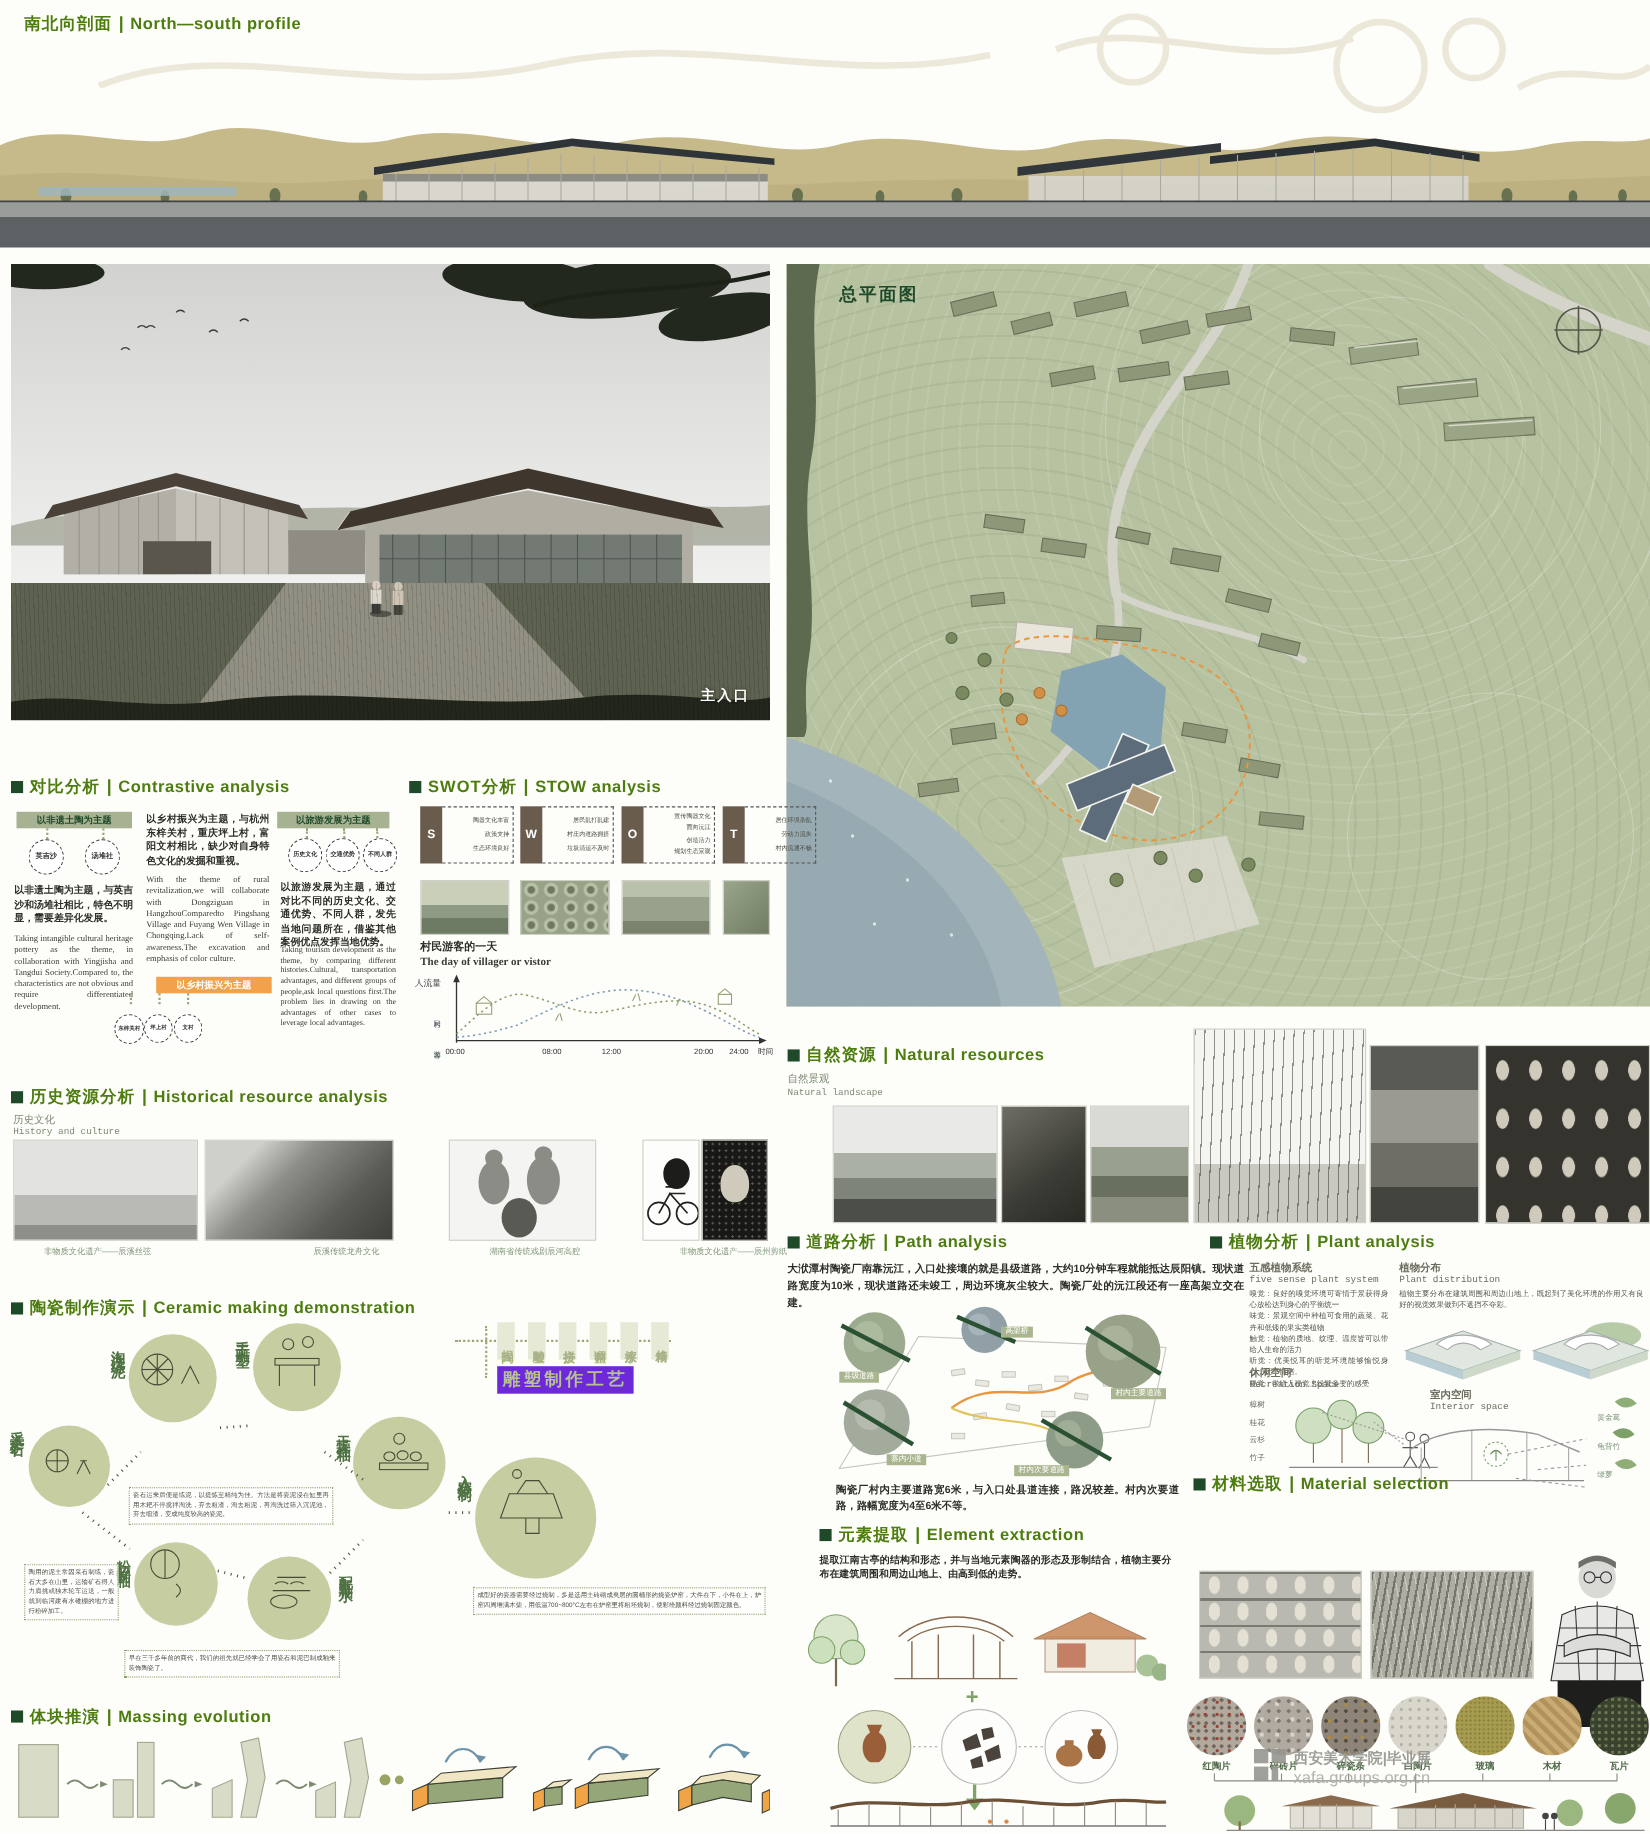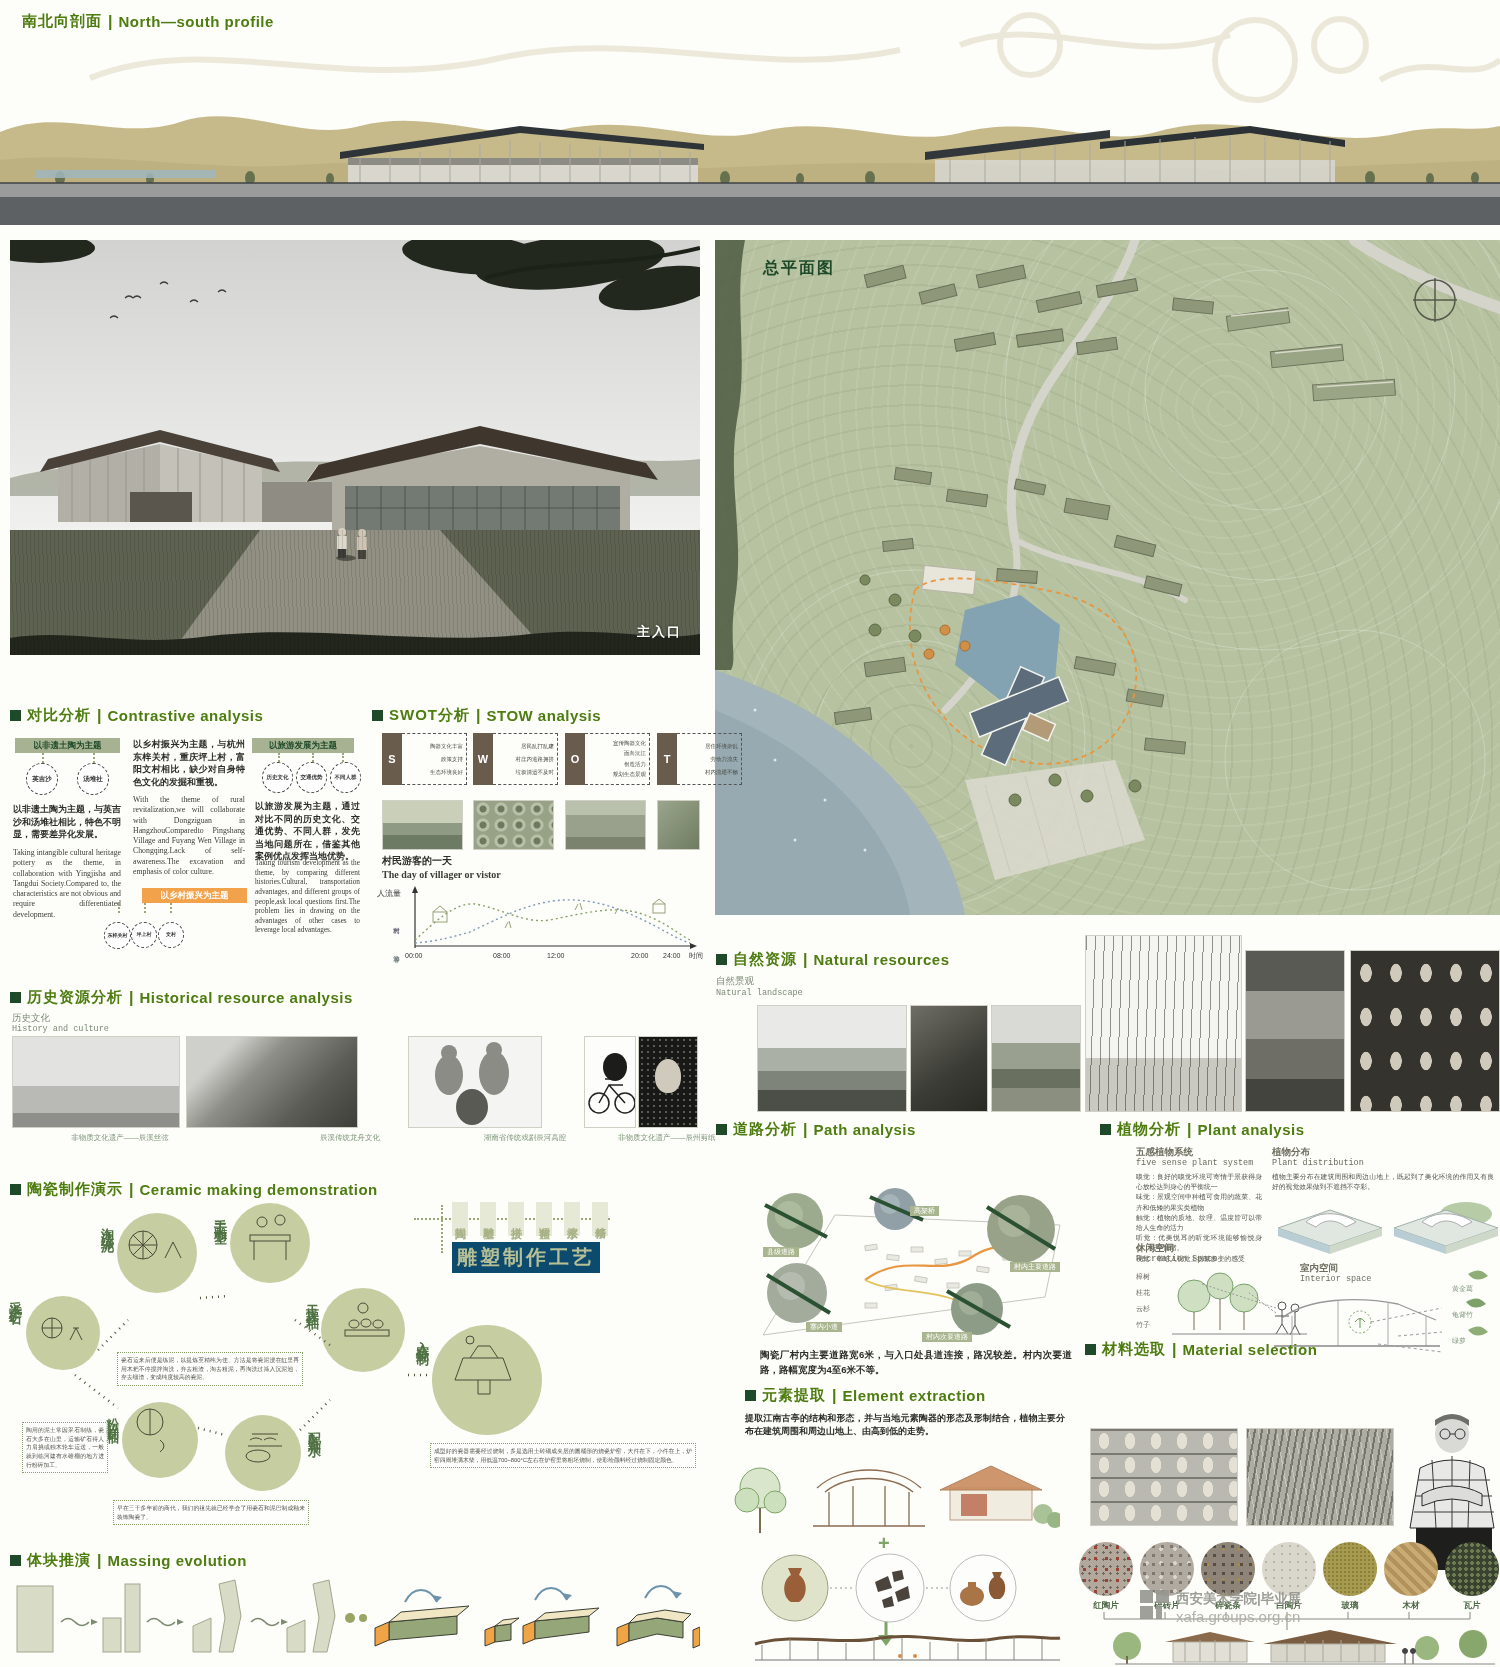--- a/index.html
+++ b/index.html
@@ -5,41 +5,41 @@
   html,body{margin:0;padding:0;background:#fff}
   #board{position:relative;width:1500px;height:1667px;background:#fdfdfa;overflow:hidden;
     font-family:"Liberation Sans",sans-serif;color:#3a3a32}
   .abs{position:absolute}
   .st{position:absolute;display:flex;align-items:center;gap:6px;color:#4d7c0f;font-weight:bold;white-space:nowrap}
   .st .sq{width:11px;height:11px;background:#1e4a2a;display:inline-block}
   .st .zh{font-size:15px;letter-spacing:1px}
   .st .bar{font-weight:bold}
   .st .en{font-size:15px;letter-spacing:.5px}
   .photo{position:absolute;border:1px solid #cfcfc6;box-sizing:border-box;overflow:hidden}
-  .cap{position:absolute;font-size:7.5px;color:#7f9679;text-align:center;line-height:1.3}
+  .cap{position:absolute;font-size:7.5px;color:#7f9679;text-align:left;line-height:1.3}
   .chip{position:absolute;background:#a9b58e;color:#fff;font-size:7px;padding:1px 4px;line-height:1.2;z-index:5;white-space:nowrap}
   .hdr{position:absolute;height:15px;background:#a6b291;color:#1e4a2a;font-weight:bold;font-size:8.5px;
     display:flex;align-items:center;justify-content:center;white-space:nowrap}
   .hdr.orange{background:#f2a24b;color:#fff}
   .dc{position:absolute;border:1.5px dashed #444;border-radius:50%;display:flex;align-items:center;
     justify-content:center;text-align:center;color:#333;font-weight:bold;background:#fff;line-height:1.15;box-sizing:border-box}
   .pz{position:absolute;font-size:9px;font-weight:bold;color:#2e2e28;line-height:1.4;text-align:justify}
   .pe{position:absolute;font-size:7.8px;color:#3c3c34;line-height:1.32;text-align:justify;font-family:"Liberation Serif",serif}
   .sw{position:absolute;display:flex;height:52px}
   .sw .lt{width:20px;background:#6a5c4d;color:#fff;display:flex;align-items:center;justify-content:center;font-size:11px;font-weight:bold}
   .sw .bx{width:58px;border:1px dashed #555;border-left:none;display:flex;flex-direction:column;justify-content:space-evenly;
     padding:2px 3px;font-size:5.5px;color:#4a4a42;text-align:right;line-height:1.2}
   .step{position:absolute;writing-mode:vertical-rl;text-orientation:upright;color:#4f7242;font-weight:bold;
     font-size:13px;letter-spacing:4px;white-space:nowrap}
   .ccircle{position:absolute;background:#c6cda1;border-radius:50%}
   .note{position:absolute;border:1.5px dotted #8aa06b;font-size:5.8px;color:#4f4f45;line-height:1.5;padding:3px;
     background:rgba(255,255,255,.65);text-align:justify;box-sizing:border-box}
   .fchip{position:absolute;width:16px;height:34px;background:#e6e9d6;color:#a8b287;font-weight:bold;font-size:11px;
     writing-mode:vertical-rl;text-orientation:upright;display:flex;align-items:center;justify-content:center;letter-spacing:1px}
-  .fres{position:absolute;background:#0c4a6e;color:#b7c095;font-weight:bold;font-size:20px;letter-spacing:3px;padding:2px 5px;white-space:nowrap}
+  .fres{position:absolute;background:#6d28d9;color:#b7c095;font-weight:bold;font-size:16px;letter-spacing:3px;padding:2px 5px;white-space:nowrap}
   .doth{position:absolute;border-top:2px dotted #9aa878}
   .dotv{position:absolute;border-left:2px dotted #9aa878}
   .ph2{position:absolute;font-size:9.5px;color:#6d6d60;font-weight:bold;white-space:nowrap}
   .pe2{position:absolute;font-size:8.5px;color:#6d6d60;font-family:Liberation Mono, monospace;white-space:nowrap}
   .tiny{position:absolute;font-size:6.8px;color:#55554c;line-height:1.5;white-space:pre-line;text-align:justify}
   .plab{position:absolute;font-size:7px;color:#6a6a5e;white-space:nowrap}
   .mat-c{width:54px;height:54px;border-radius:50%;margin:0 auto}
   .mat{position:absolute;width:58px;text-align:center}
   .mat-l{font-size:8.5px;color:#4e6847;font-weight:bold;margin-top:4px}
   .m0{background-color:#b3a89c;background-image:radial-gradient(#9a4034 1.6px,transparent 1.6px),radial-gradient(#6d675f 1.4px,transparent 1.4px);background-size:11px 11px,7px 7px}
@@ -590,20 +590,21 @@
   <div class="photo" style="left:1085px;top:935px;width:157px;height:177px;background:#f4f4f0;background-image:repeating-linear-gradient(92deg,rgba(60,60,55,.55) 0 1px,transparent 1px 9px),linear-gradient(180deg,transparent 0 70%,#c9c9c2 70%)"></div>
   <div class="photo" style="left:1245px;top:950px;width:100px;height:162px;background:linear-gradient(180deg,#5a5a54 0 25%,#9a9a92 25% 55%,#6e6e66 55% 80%,#44443e 80%);background-blend-mode:normal"></div>
   <div class="photo" style="left:1350px;top:950px;width:150px;height:162px;background-color:#35332d;background-image:radial-gradient(ellipse 10px 16px,#cfcabc 55%,transparent 60%);background-size:30px 44px"></div>
 
   <div class="st" style="left:716px;top:1120px">
     <span class="sq"></span>
     <span class="zh">道路分析</span>
     <span class="bar">|</span>
     <span class="en">Path analysis</span>
   </div>
+  <div class="pz" style="left:716px;top:1146px;width:415px;font-size:9.5px;line-height:1.65">大洑潭村陶瓷厂南靠沅江，入口处接壤的就是县级道路，大约10分钟车程就能抵达辰阳镇。现状道路宽度为10米，现状道路还未竣工，周边环境灰尘较大。陶瓷厂处的沅江段还有一座高架立交在建。</div>
   <svg class="abs" style="left:715px;top:1185px" width="350" height="160" viewBox="0 0 350 160">
     <polygon points="120,30 345,40 330,112 48,150" fill="none" stroke="#c6c6bc" stroke-width="1"></polygon>
     <g fill="#e9e9e2" stroke="#c2c2b8" stroke-width=".8">
       <rect x="150" y="60" width="12" height="5" transform="rotate(-8 156 62)"></rect>
         <rect x="172" y="70" width="12" height="5" transform="rotate(6 178 72)"></rect>
       <rect x="196" y="62" width="12" height="5"></rect>
         <rect x="220" y="74" width="12" height="5" transform="rotate(-6 226 76)"></rect>
       <rect x="244" y="66" width="12" height="5"></rect>
         <rect x="262" y="82" width="12" height="5" transform="rotate(8 268 84)"></rect>
       <rect x="288" y="70" width="12" height="5"></rect>

